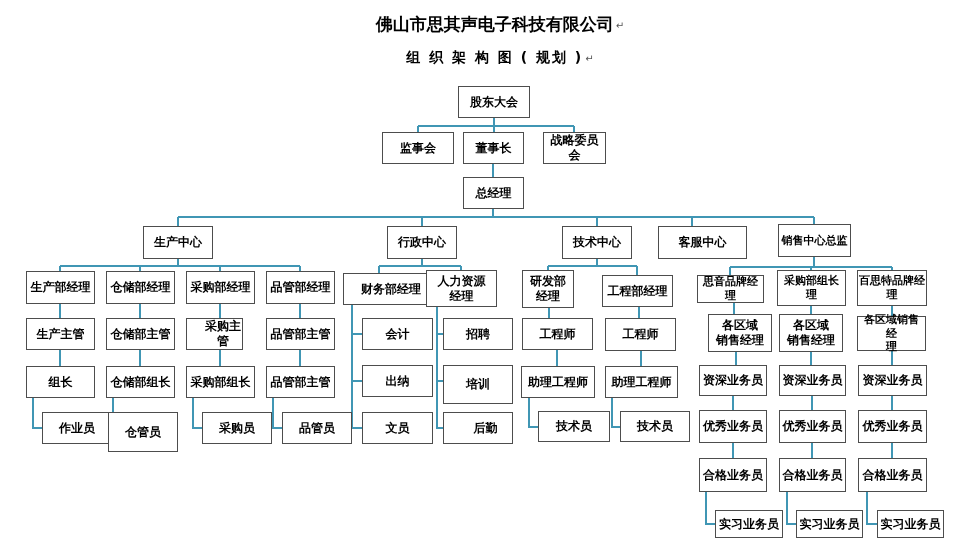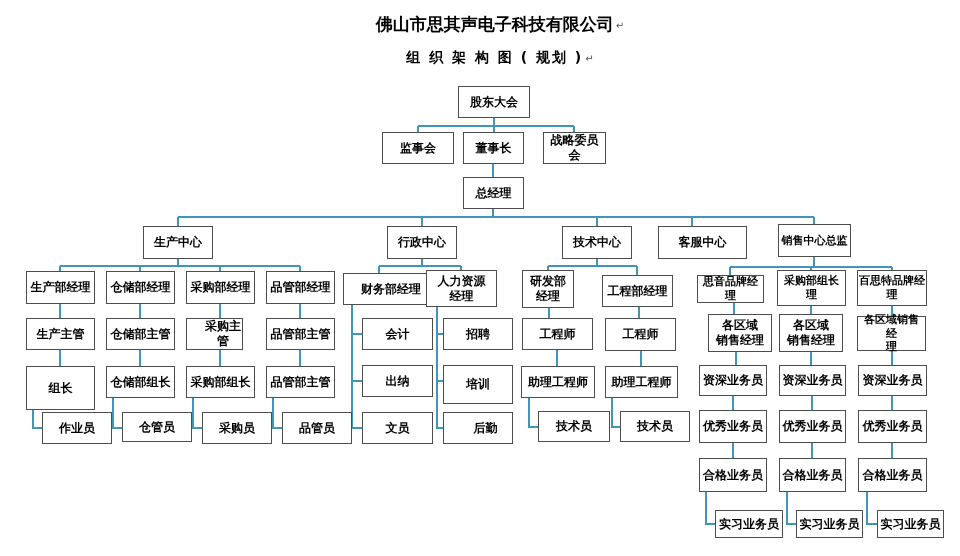--- a/index.html
+++ b/index.html
@@ -117,26 +117,26 @@
       <div class="node" style="left: 658px; top: 226px; width: 89px; height: 33px;">客服中心</div>
       <div class="node" style="left: 778px; top: 224px; width: 73px; height: 33px; font-size: 11px;">销售中心总监</div>
       <div class="node" style="left: 26px; top: 271px; width: 69px; height: 33px;">生产部经理</div>
       <div class="node" style="left: 106px; top: 271px; width: 69px; height: 33px;">仓储部经理</div>
       <div class="node" style="left: 186px; top: 271px; width: 69px; height: 33px;">采购部经理</div>
       <div class="node" style="left: 266px; top: 271px; width: 69px; height: 33px;">品管部经理</div>
       <div class="node" style="left: 26px; top: 318px; width: 69px; height: 32px;">生产主管</div>
       <div class="node" style="left: 106px; top: 318px; width: 69px; height: 32px;">仓储部主管</div>
       <div class="node" style="left: 186px; top: 318px; width: 57px; height: 32px; padding-left: 18px;">采购主管</div>
       <div class="node" style="left: 266px; top: 318px; width: 69px; height: 32px;">品管部主管</div>
-      <div class="node" style="left: 26px; top: 366px; width: 69px; height: 44px; text-align: right;">组长</div>
+      <div class="node" style="left: 26px; top: 366px; width: 69px; height: 32px; text-align: right;">组长</div>
       <div class="node" style="left: 106px; top: 366px; width: 69px; height: 32px;">仓储部组长</div>
       <div class="node" style="left: 186px; top: 366px; width: 69px; height: 32px;">采购部组长</div>
       <div class="node" style="left: 266px; top: 366px; width: 69px; height: 32px;">品管部主管</div>
       <div class="node" style="left: 42px; top: 412px; width: 70px; height: 32px;">作业员</div>
-      <div class="node" style="left: 122px; top: 412px; width: 70px; height: 30px;">仓管员</div>
+      <div class="node" style="left: 108px; top: 412px; width: 70px; height: 40px;">仓管员</div>
       <div class="node" style="left: 202px; top: 412px; width: 70px; height: 32px;">采购员</div>
       <div class="node" style="left: 282px; top: 412px; width: 70px; height: 32px;">品管员</div>
       <div class="node" style="left: 343px; top: 273px; width: 96px; height: 32px;">财务部经理</div>
       <div class="node" style="left: 426px; top: 270px; width: 71px; height: 37px;">人力资源
 经理</div>
       <div class="node" style="left: 362px; top: 318px; width: 71px; height: 32px;">会计</div>
       <div class="node" style="left: 443px; top: 318px; width: 70px; height: 32px;">招聘</div>
       <div class="node" style="left: 362px; top: 365px; width: 71px; height: 32px;">出纳</div>
       <div class="node" style="left: 443px; top: 365px; width: 70px; height: 39px;">培训</div>
       <div class="node" style="left: 362px; top: 412px; width: 71px; height: 32px;">文员</div>

